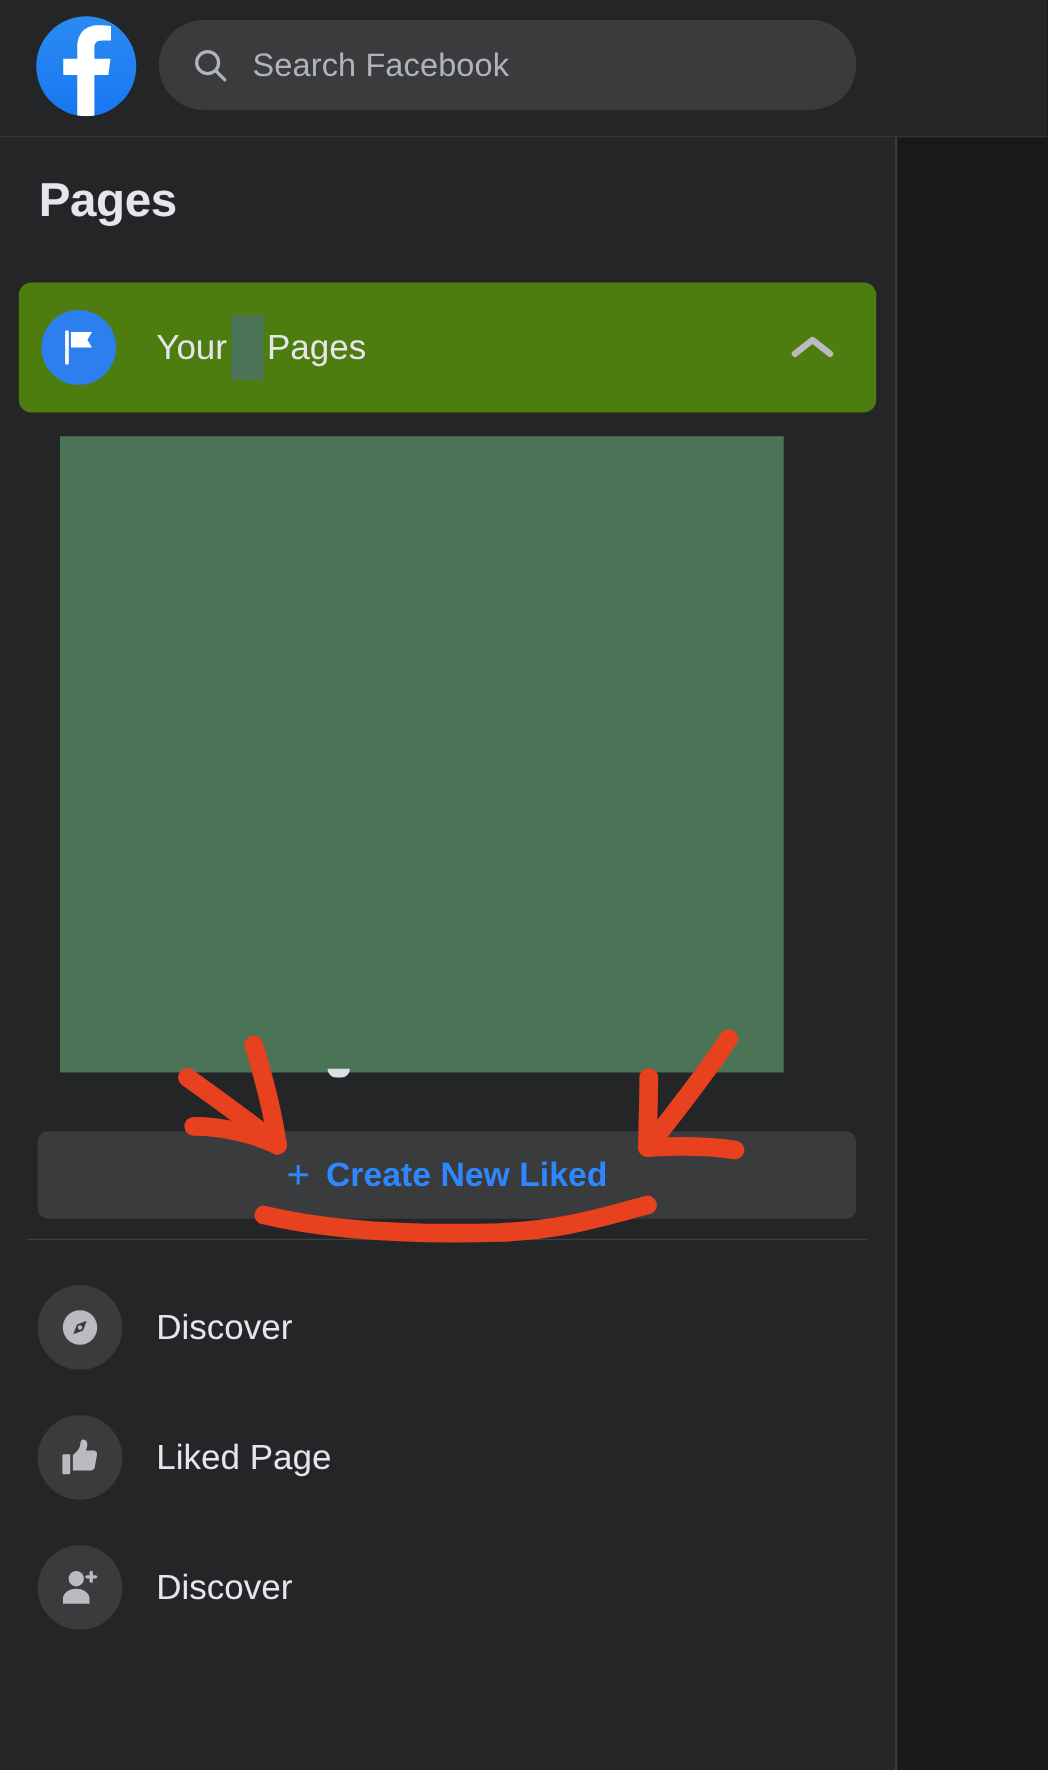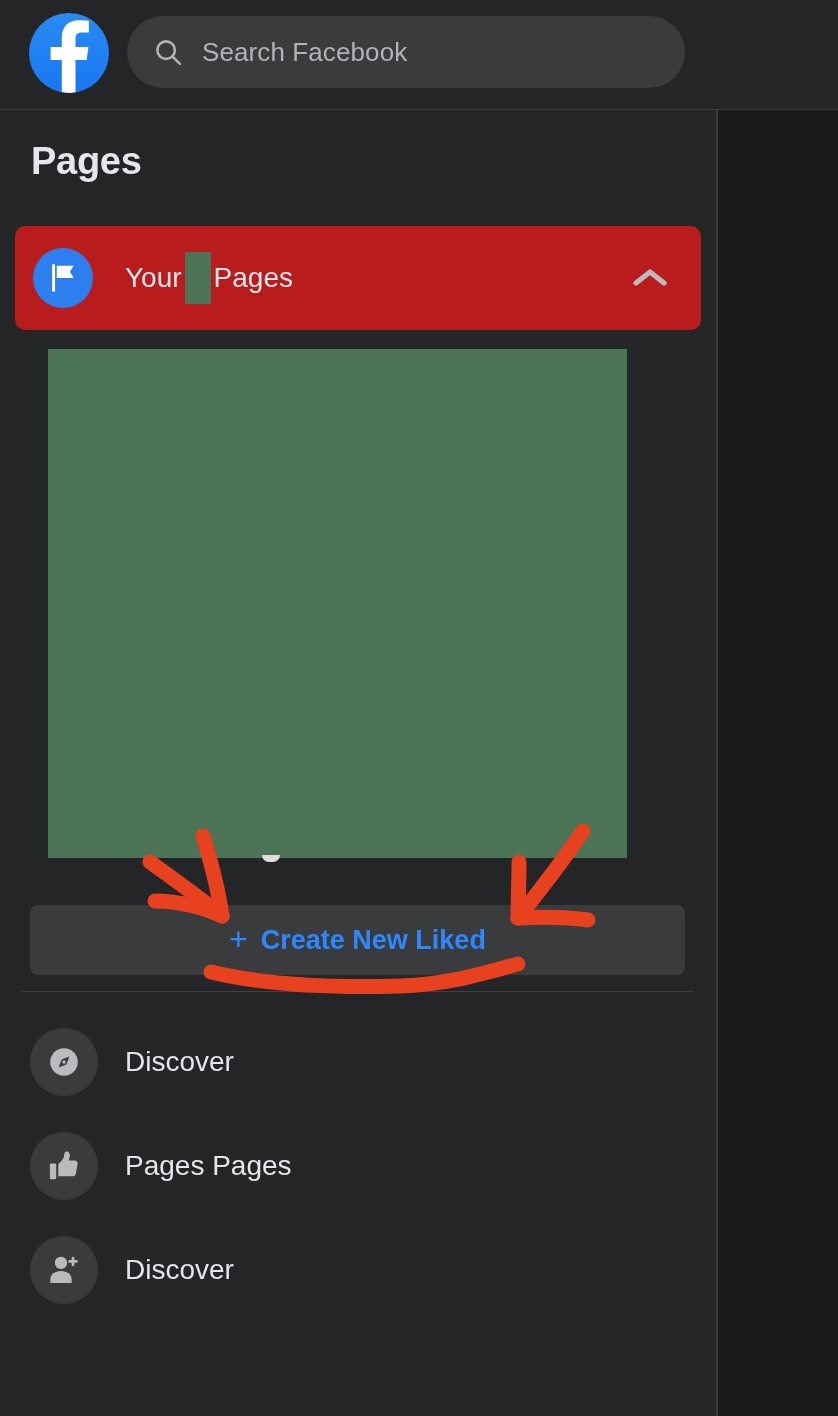--- a/index.html
+++ b/index.html
@@ -93,21 +93,21 @@
     font-weight: bold;
     color: #e4e6eb;
     letter-spacing: -0.3px;
   }
 
   
   #your-pages-row {
     position: absolute;
     left: 15px; top: 226px;
     width: 686px; height: 104px;
-    background: #b91c1c;
+    background: #4d7c0f;
     border-radius: 10px;
     box-sizing: border-box;
   }
   #your-pages-avatar {
     position: absolute;
     left: 18px; top: 22px;
     width: 60px; height: 60px;
     border-radius: 50%;
     background: #2d7ff0;
     display: flex; align-items: center; justify-content: center;
@@ -289,21 +289,21 @@
     <span class="nav-label">Discover</span>
   </div>
 
   <div class="nav-item" id="nav-liked">
     <span class="nav-icon">
       <svg width="36" height="36" viewBox="0 0 24 24">
         <rect x="2.6" y="10.3" width="4.2" height="10.6" rx="0.7" fill="#b9bbbe"></rect>
         <path d="M8.2 10.6c1.6-1.1 3.4-3.1 3.8-4.9.3-1.4.2-3.1 1.6-3.3 1.5-.2 2.3 1 2.3 2.6 0 1.1-.35 2.3-.8 3.3h4.1c1.2 0 2.1 1 1.9 2.2l-1.2 6.6c-.2 1.1-1.1 1.8-2.2 1.8H8.2z" fill="#b9bbbe"></path>
       </svg>
     </span>
-    <span class="nav-label">Pages Pages</span>
+    <span class="nav-label">Liked Page</span>
   </div>
 
   <div class="nav-item" id="nav-invites">
     <span class="nav-icon">
       <svg width="36" height="36" viewBox="0 0 24 24">
         <circle cx="10" cy="7.3" r="4.1" fill="#b9bbbe"></circle>
         <path d="M10 12.6c-4.1 0-7.1 2.4-7.1 5.4v2.6h14.2v-2.6c0-3-3-5.4-7.1-5.4z" fill="#b9bbbe"></path>
         <rect x="17.1" y="3.1" width="1.8" height="6.4" rx="0.9" fill="#b9bbbe"></rect>
         <rect x="14.8" y="5.4" width="6.4" height="1.8" rx="0.9" fill="#b9bbbe"></rect>
       </svg>

